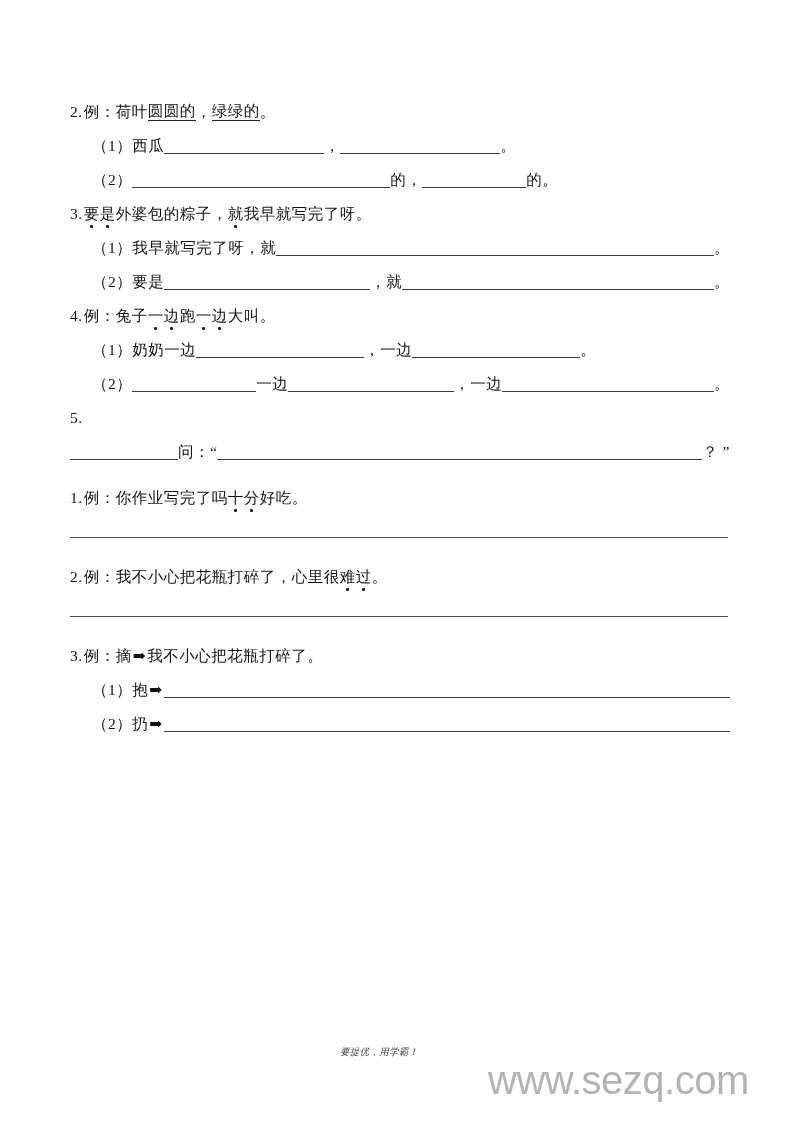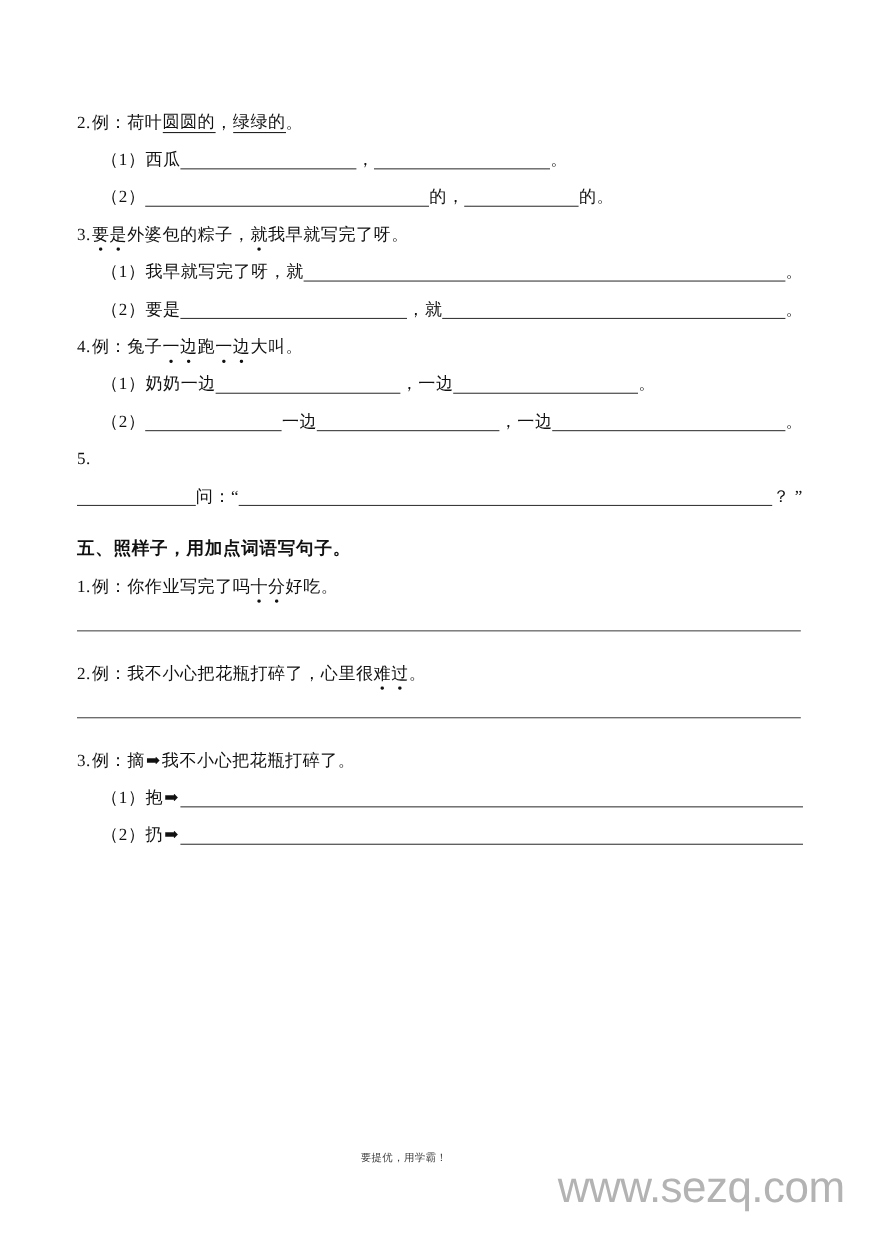--- a/index.html
+++ b/index.html
@@ -114,31 +114,32 @@
     border-bottom: 1.6px solid #4a4a4a;
     height: 0;
   }
 
   .spacer-sm { height: 12px; }
   .spacer-md { height: 22px; }
 
   
   .footer-note {
     position: absolute;
-    left: 328px;
+    left: 340px;
     top: 1046px;
     font-size: 9.5px;
     color: #3b3b3b;
     letter-spacing: 0.3px;
     white-space: nowrap;
+    font-style: italic;
   }
 
   .watermark {
     position: absolute;
-    left: 507px;
+    left: 488px;
     top: 1058px;
     font-family: "Liberation Sans", "DejaVu Sans", sans-serif;
     font-size: 40px;
     color: #b3b3b3;
     letter-spacing: -0.5px;
     white-space: nowrap;
   }
 
   .arrow { padding: 0 1px; }
 </style>
@@ -237,21 +238,20 @@
     <div class="row q-line">
       <span class="blank" style="width:108px"></span>
       <span class="cjk">问：“</span>
       <span class="blank flex"></span>
       <span class="cjk">？ ”</span>
     </div>
 
 
     <div class="spacer-sm"></div>
 
-    <div class="heading cjk">五、照样子，用加点词语写句子。</div>
 
     <div class="row q-line">
       <span class="num cjk">1.</span>
       <span class="cjk">例：</span>
       <span class="cjk">你作业写完了吗</span>
       <span class="cjk dot">十</span>
       <span class="cjk dot">分</span>
       <span class="cjk">好吃。</span>
     </div>
 

